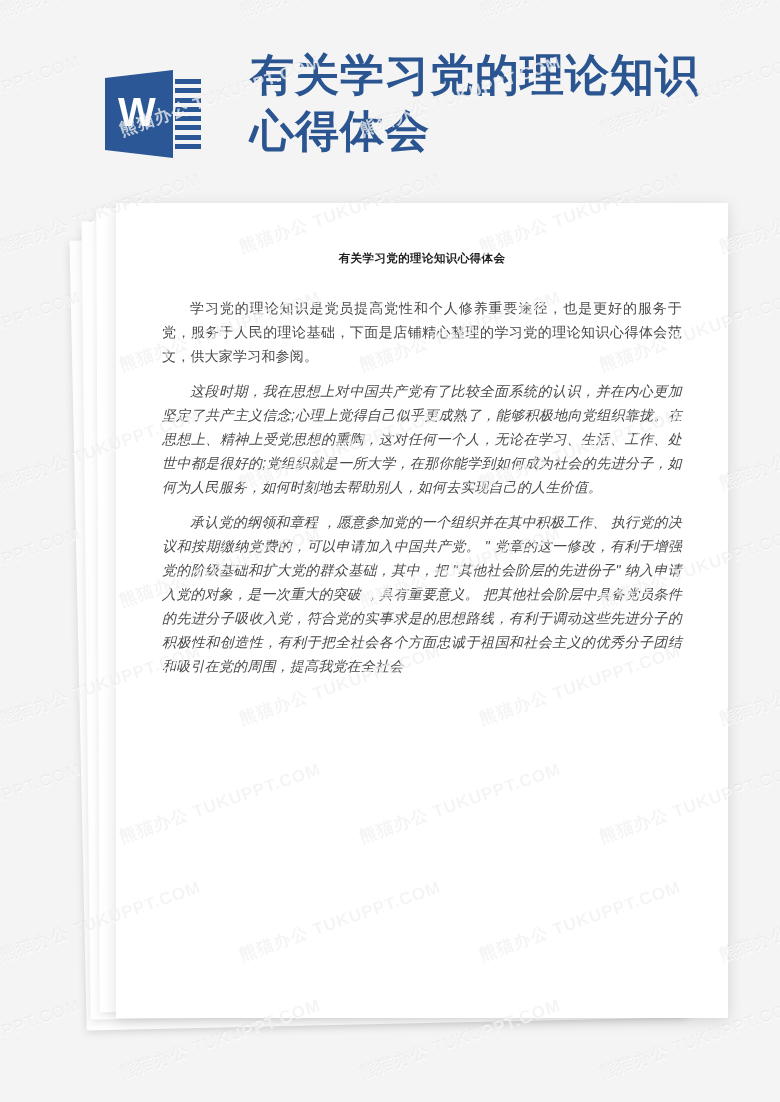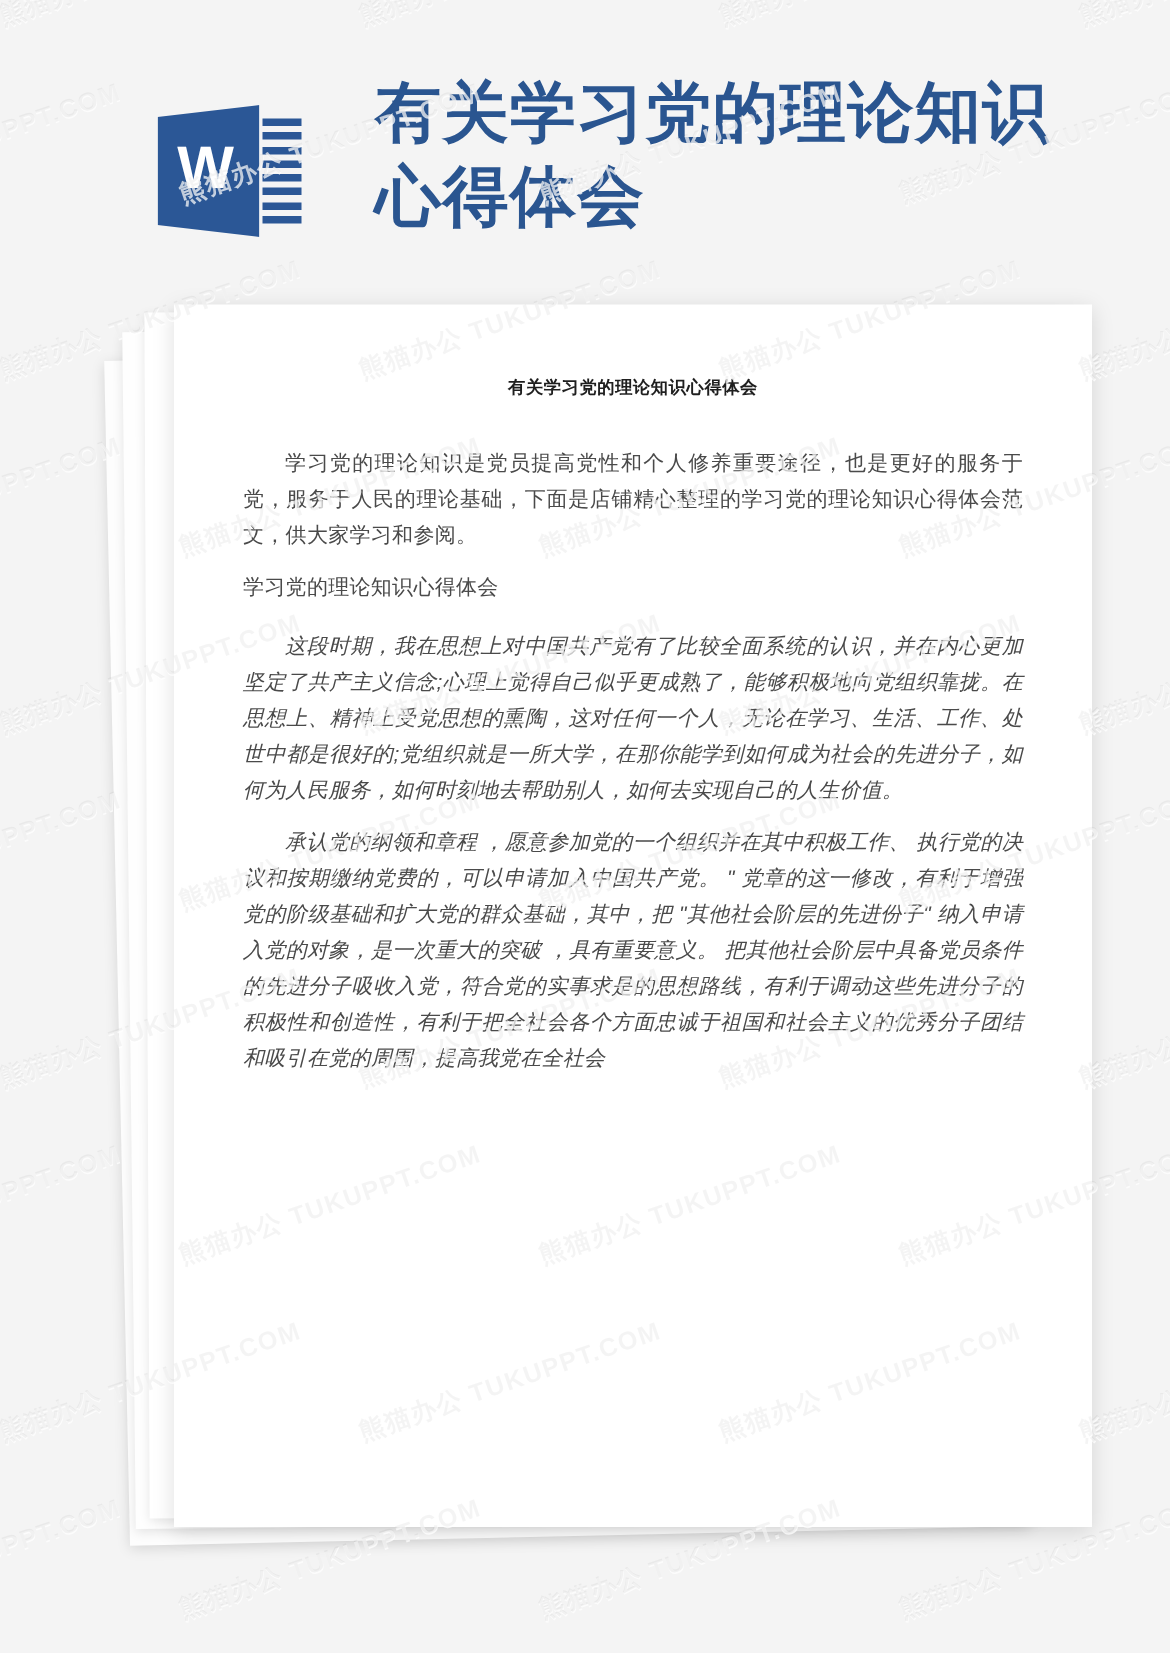--- a/index.html
+++ b/index.html
@@ -200,21 +200,20 @@
 <div class="paper-stack">
   <div class="sheet back3"></div>
   <div class="sheet back2"></div>
   <div class="sheet back1"></div>
   <div class="sheet front"></div>
 
   <div class="doc-content">
     <div class="body-heading">有关学习党的理论知识心得体会</div>
 
     <p class="para indent">学习党的理论知识是党员提高党性和个人修养重要途径，也是更好的服务于党，服务于人民的理论基础，下面是店铺精心整理的学习党的理论知识心得体会范文，供大家学习和参阅。</p>
-    <p class="para tight">学习党的理论知识心得体会</p>
     <p class="para indent gap-above">这段时期，我在思想上对中国共产党有了比较全面系统的认识，并在内心更加坚定了共产主义信念;心理上觉得自己似乎更成熟了，能够积极地向党组织靠拢。在思想上、精神上受党思想的熏陶，这对任何一个人，无论在学习、生活、工作、处世中都是很好的;党组织就是一所大学，在那你能学到如何成为社会的先进分子，如何为人民服务，如何时刻地去帮助别人，如何去实现自己的人生价值。</p>
     <p class="para indent gap-above">承认党的纲领和章程 ，愿意参加党的一个组织并在其中积极工作、 执行党的决议和按期缴纳党费的，可以申请加入中国共产党。 " 党章的这一修改，有利于增强党的阶级基础和扩大党的群众基础，其中，把 "其他社会阶层的先进份子" 纳入申请入党的对象，是一次重大的突破 ，具有重要意义。 把其他社会阶层中具备党员条件的先进分子吸收入党，符合党的实事求是的思想路线，有利于调动这些先进分子的积极性和创造性，有利于把全社会各个方面忠诚于祖国和社会主义的优秀分子团结和吸引在党的周围，提高我党在全社会</p>
   </div>
 </div>
 
 <div class="watermark-layer" id="wm-layer">
     <span class="wm" style="left: 0px; top: 0px;">熊猫办公 TUKUPPT.COM</span>
     <span class="wm" style="left: 240px; top: 0px;">熊猫办公 TUKUPPT.COM</span>
     <span class="wm" style="left: 480px; top: 0px;">熊猫办公 TUKUPPT.COM</span>
     <span class="wm" style="left: 720px; top: 0px;">熊猫办公 TUKUPPT.COM</span>

